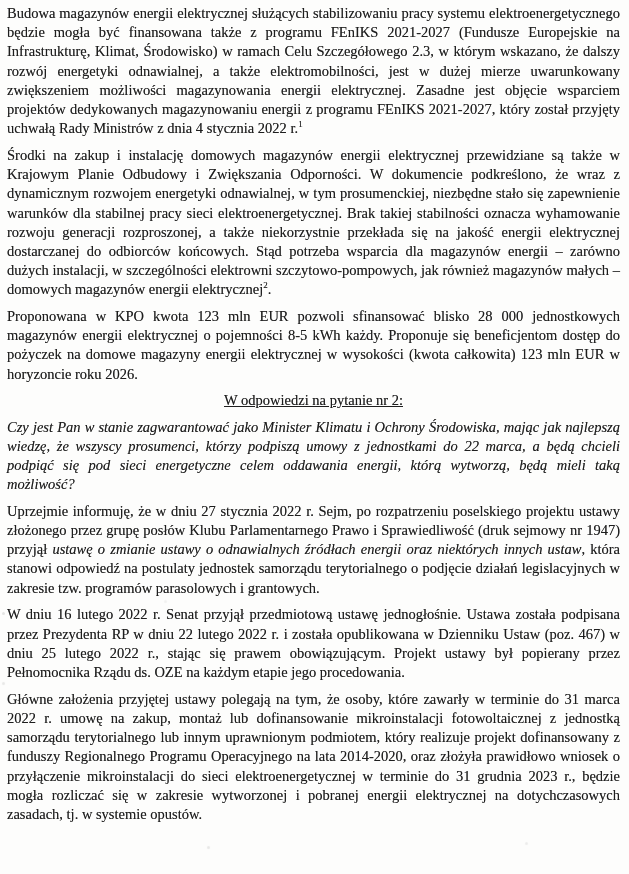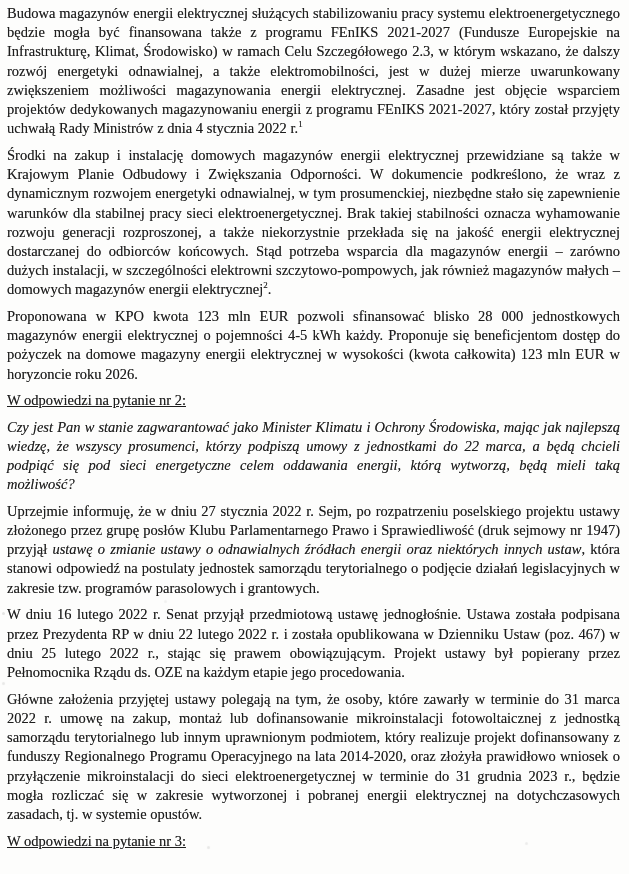--- a/index.html
+++ b/index.html
@@ -24,21 +24,21 @@
   .para{
     margin:0 0 7.5px 0;
     text-align:justify;
     hyphens:none;
   }
   .question{font-style:italic;}
   .heading{
     font-size:inherit;
     font-weight:normal;
     margin:0 0 7px 0;
-    text-align:left;
+    text-align:center;
   }
   .heading .u{text-decoration:underline;}
   sup.fnref{
     font-size:9px;
     line-height:0;
     vertical-align:super;
   }
   em{}
   
   .noise{
@@ -58,28 +58,27 @@
 </style>
 </head>
 <body>
 
 <div class="page">
 
   <p class="para"><span>Budowa magazynów energii elektrycznej służących stabilizowaniu pracy systemu elektroenergetycznego będzie mogła być finansowana także z programu FEnIKS 2021-2027 (Fundusze Europejskie na Infrastrukturę, Klimat, Środowisko) w ramach Celu Szczegółowego 2.3, w którym wskazano, że dalszy rozwój energetyki odnawialnej, a także elektromobilności, jest w dużej mierze uwarunkowany zwiększeniem możliwości magazynowania energii elektrycznej. Zasadne jest objęcie wsparciem projektów dedykowanych magazynowaniu energii z programu FEnIKS 2021-2027, który został przyjęty uchwałą Rady Ministrów z dnia 4 stycznia 2022 r.</span><sup class="fnref">1</sup></p>
 
   <p class="para"><span>Środki na zakup i instalację domowych magazynów energii elektrycznej przewidziane są także w Krajowym Planie Odbudowy i Zwiększania Odporności. W dokumencie podkreślono, że wraz z dynamicznym rozwojem energetyki odnawialnej, w tym prosumenckiej, niezbędne stało się zapewnienie warunków dla stabilnej pracy sieci elektroenergetycznej. Brak takiej stabilności oznacza wyhamowanie rozwoju generacji rozproszonej, a także niekorzystnie przekłada się na jakość energii elektrycznej dostarczanej do odbiorców końcowych. Stąd potrzeba wsparcia dla magazynów energii – zarówno dużych instalacji, w szczególności elektrowni szczytowo-pompowych, jak również magazynów małych – domowych magazynów energii elektrycznej</span><sup class="fnref">2</sup><span>.</span></p>
 
-  <p class="para"><span>Proponowana w KPO kwota 123 mln EUR pozwoli sfinansować blisko 28 000 jednostkowych magazynów energii elektrycznej o pojemności 4-5 kWh każdy. Proponuje się beneficjentom dostęp do pożyczek na domowe magazyny energii elektrycznej w wysokości (kwota całkowita) 123 mln EUR w horyzoncie roku 2026.</span></p>
+  <p class="para"><span>Proponowana w KPO kwota 123 mln EUR pozwoli sfinansować blisko 28 000 jednostkowych magazynów energii elektrycznej o pojemności 8-5 kWh każdy. Proponuje się beneficjentom dostęp do pożyczek na domowe magazyny energii elektrycznej w wysokości (kwota całkowita) 123 mln EUR w horyzoncie roku 2026.</span></p>
 
   <h2 class="heading"><span class="u">W odpowiedzi na pytanie nr 2:</span></h2>
 
   <p class="para question"><span>Czy jest Pan w stanie zagwarantować jako Minister Klimatu i Ochrony Środowiska, mając jak najlepszą wiedzę, że wszyscy prosumenci, którzy podpiszą umowy z jednostkami do 22 marca, a będą chcieli podpiąć się pod sieci energetyczne celem oddawania energii, którą wytworzą, będą mieli taką możliwość?</span></p>
 
   <p class="para"><span>Uprzejmie informuję, że w dniu 27 stycznia 2022 r. Sejm, po rozpatrzeniu poselskiego projektu ustawy złożonego przez grupę posłów Klubu Parlamentarnego Prawo i Sprawiedliwość (druk sejmowy nr 1947) przyjął </span><em>ustawę o zmianie ustawy o odnawialnych źródłach energii oraz niektórych innych ustaw</em><span>, która stanowi odpowiedź na postulaty jednostek samorządu terytorialnego o podjęcie działań legislacyjnych w zakresie tzw. programów parasolowych i grantowych.</span></p>
 
   <p class="para"><span>W dniu 16 lutego 2022 r. Senat przyjął przedmiotową ustawę jednogłośnie. Ustawa została podpisana przez Prezydenta RP w dniu 22 lutego 2022 r. i została opublikowana w Dzienniku Ustaw (poz. 467) w dniu 25 lutego 2022 r., stając się prawem obowiązującym. Projekt ustawy był popierany przez Pełnomocnika Rządu ds. OZE na każdym etapie jego procedowania.</span></p>
 
   <p class="para"><span>Główne założenia przyjętej ustawy polegają na tym, że osoby, które zawarły w terminie do 31 marca 2022 r. umowę na zakup, montaż lub dofinansowanie mikroinstalacji fotowoltaicznej z jednostką samorządu terytorialnego lub innym uprawnionym podmiotem, który realizuje projekt dofinansowany z funduszy Regionalnego Programu Operacyjnego na lata 2014-2020, oraz złożyła prawidłowo wniosek o przyłączenie mikroinstalacji do sieci elektroenergetycznej w terminie do 31 grudnia 2023 r., będzie mogła rozliczać się w zakresie wytworzonej i pobranej energii elektrycznej na dotychczasowych zasadach, tj. w systemie opustów.</span></p>
 
-  <h2 class="heading"><span class="u">W odpowiedzi na pytanie nr 3:</span></h2>
 
   <div class="noise"></div>
 </div>
 
 </body></html>

